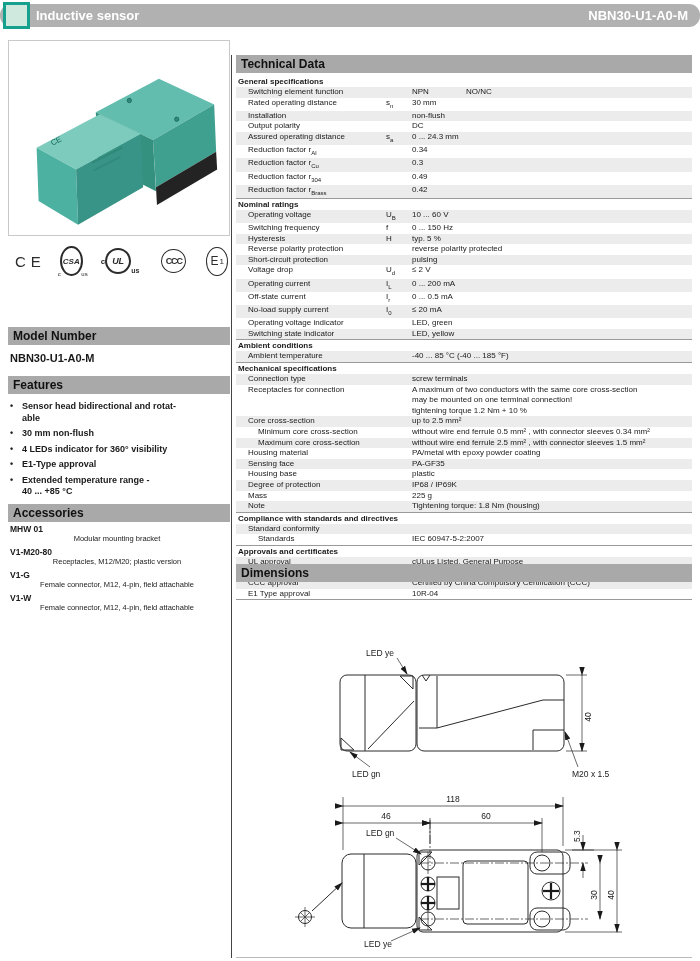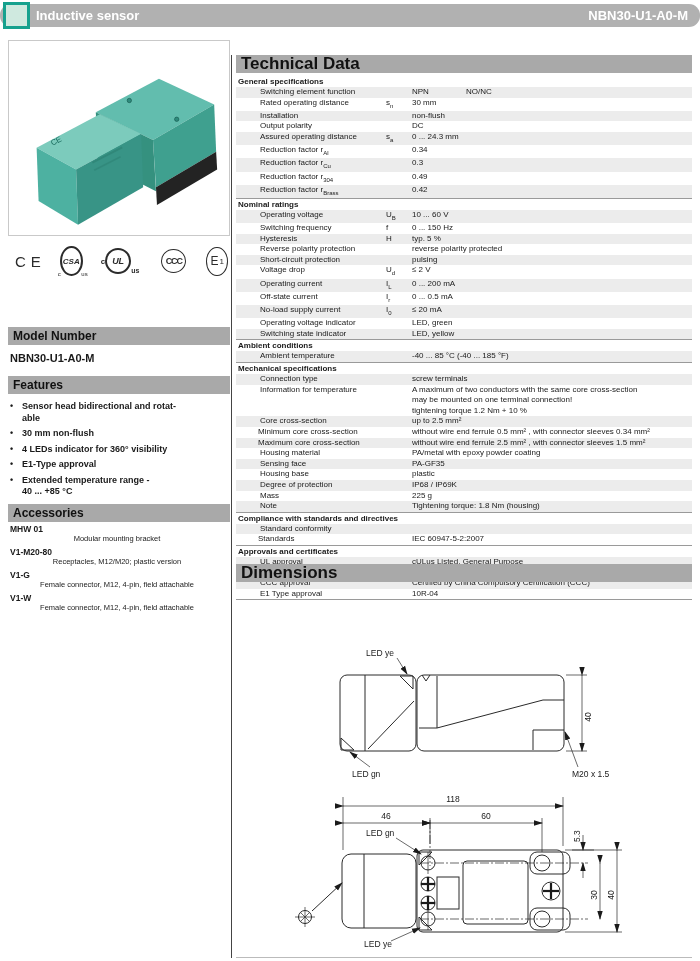--- a/index.html
+++ b/index.html
@@ -46,29 +46,29 @@
   .feat{display:flex;margin-bottom:4px;font-size:9px;font-weight:bold;line-height:11.5px;}
   .feat .bullet{width:12px;flex:none;}
   .feat-text{white-space:pre-line;}
   .acclist{position:absolute;left:10px;top:524px;width:214px;}
   .acc{margin-bottom:3px;}
   .acc .code{font-size:8.5px;font-weight:bold;line-height:10px;}
   .acc .desc{font-size:7.5px;line-height:10px;text-align:center;}
 
   
   .rbar{position:absolute;left:236px;width:456px;height:18px;background:#a9a9a9;
-        font-size:17px;font-weight:bold;color:#111;line-height:18px;padding-left:5px;
+        font-size:12px;font-weight:bold;color:#111;line-height:18px;padding-left:5px;
         box-sizing:border-box;}
   #tech{position:absolute;left:236px;top:76px;width:456px;}
   .t-sec{font-weight:bold;font-size:8px;line-height:11px;border-top:1px solid #9a9a9a;
          padding-left:2px;}
   #tech .t-sec:first-child{border-top:none;}
   .t-body .t-row:nth-child(odd){background:#ececec;}
   .t-row{display:flex;align-items:flex-start;min-height:10.6px;line-height:10.6px;font-size:8px;}
-  .t-label{width:150px;flex:none;padding-left:24px;box-sizing:border-box;}
+  .t-label{width:150px;flex:none;padding-left:12px;box-sizing:border-box;}
   .t-sym{width:26px;flex:none;}
   .t-val{flex:1;}
   .t-val .v1{display:inline-block;}
   .t-val .v1.wide{min-width:54px;}
   sub{font-size:6px;}
   #tech-end{border-bottom:1px solid #9a9a9a;}
 
   
   .dims-svg{position:absolute;left:236px;top:614px;}
   .dline{stroke:#2a2a2a;stroke-width:1;fill:none;}
@@ -294,21 +294,21 @@
         </div>
       </div>
       <div class="t-sec">Mechanical specifications</div>
       <div class="t-body">
         <div class="t-row">
           <span class="t-label">Connection type</span>
           <span class="t-sym"></span>
           <span class="t-val"><span class="v1">screw terminals</span></span>
         </div>
         <div class="t-row">
-          <span class="t-label">Information for temperature</span>
+          <span class="t-label">Receptacles for connection</span>
           <span class="t-sym"></span>
           <span class="t-val">
             <div>A maximum of two conductors with the same core cross-section</div>
             <div>may be mounted on one terminal connection!</div>
             <div>tightening torque 1.2 Nm + 10 %</div>
           </span>
         </div>
         <div class="t-row">
           <span class="t-label">Core cross-section</span>
           <span class="t-sym"></span>

